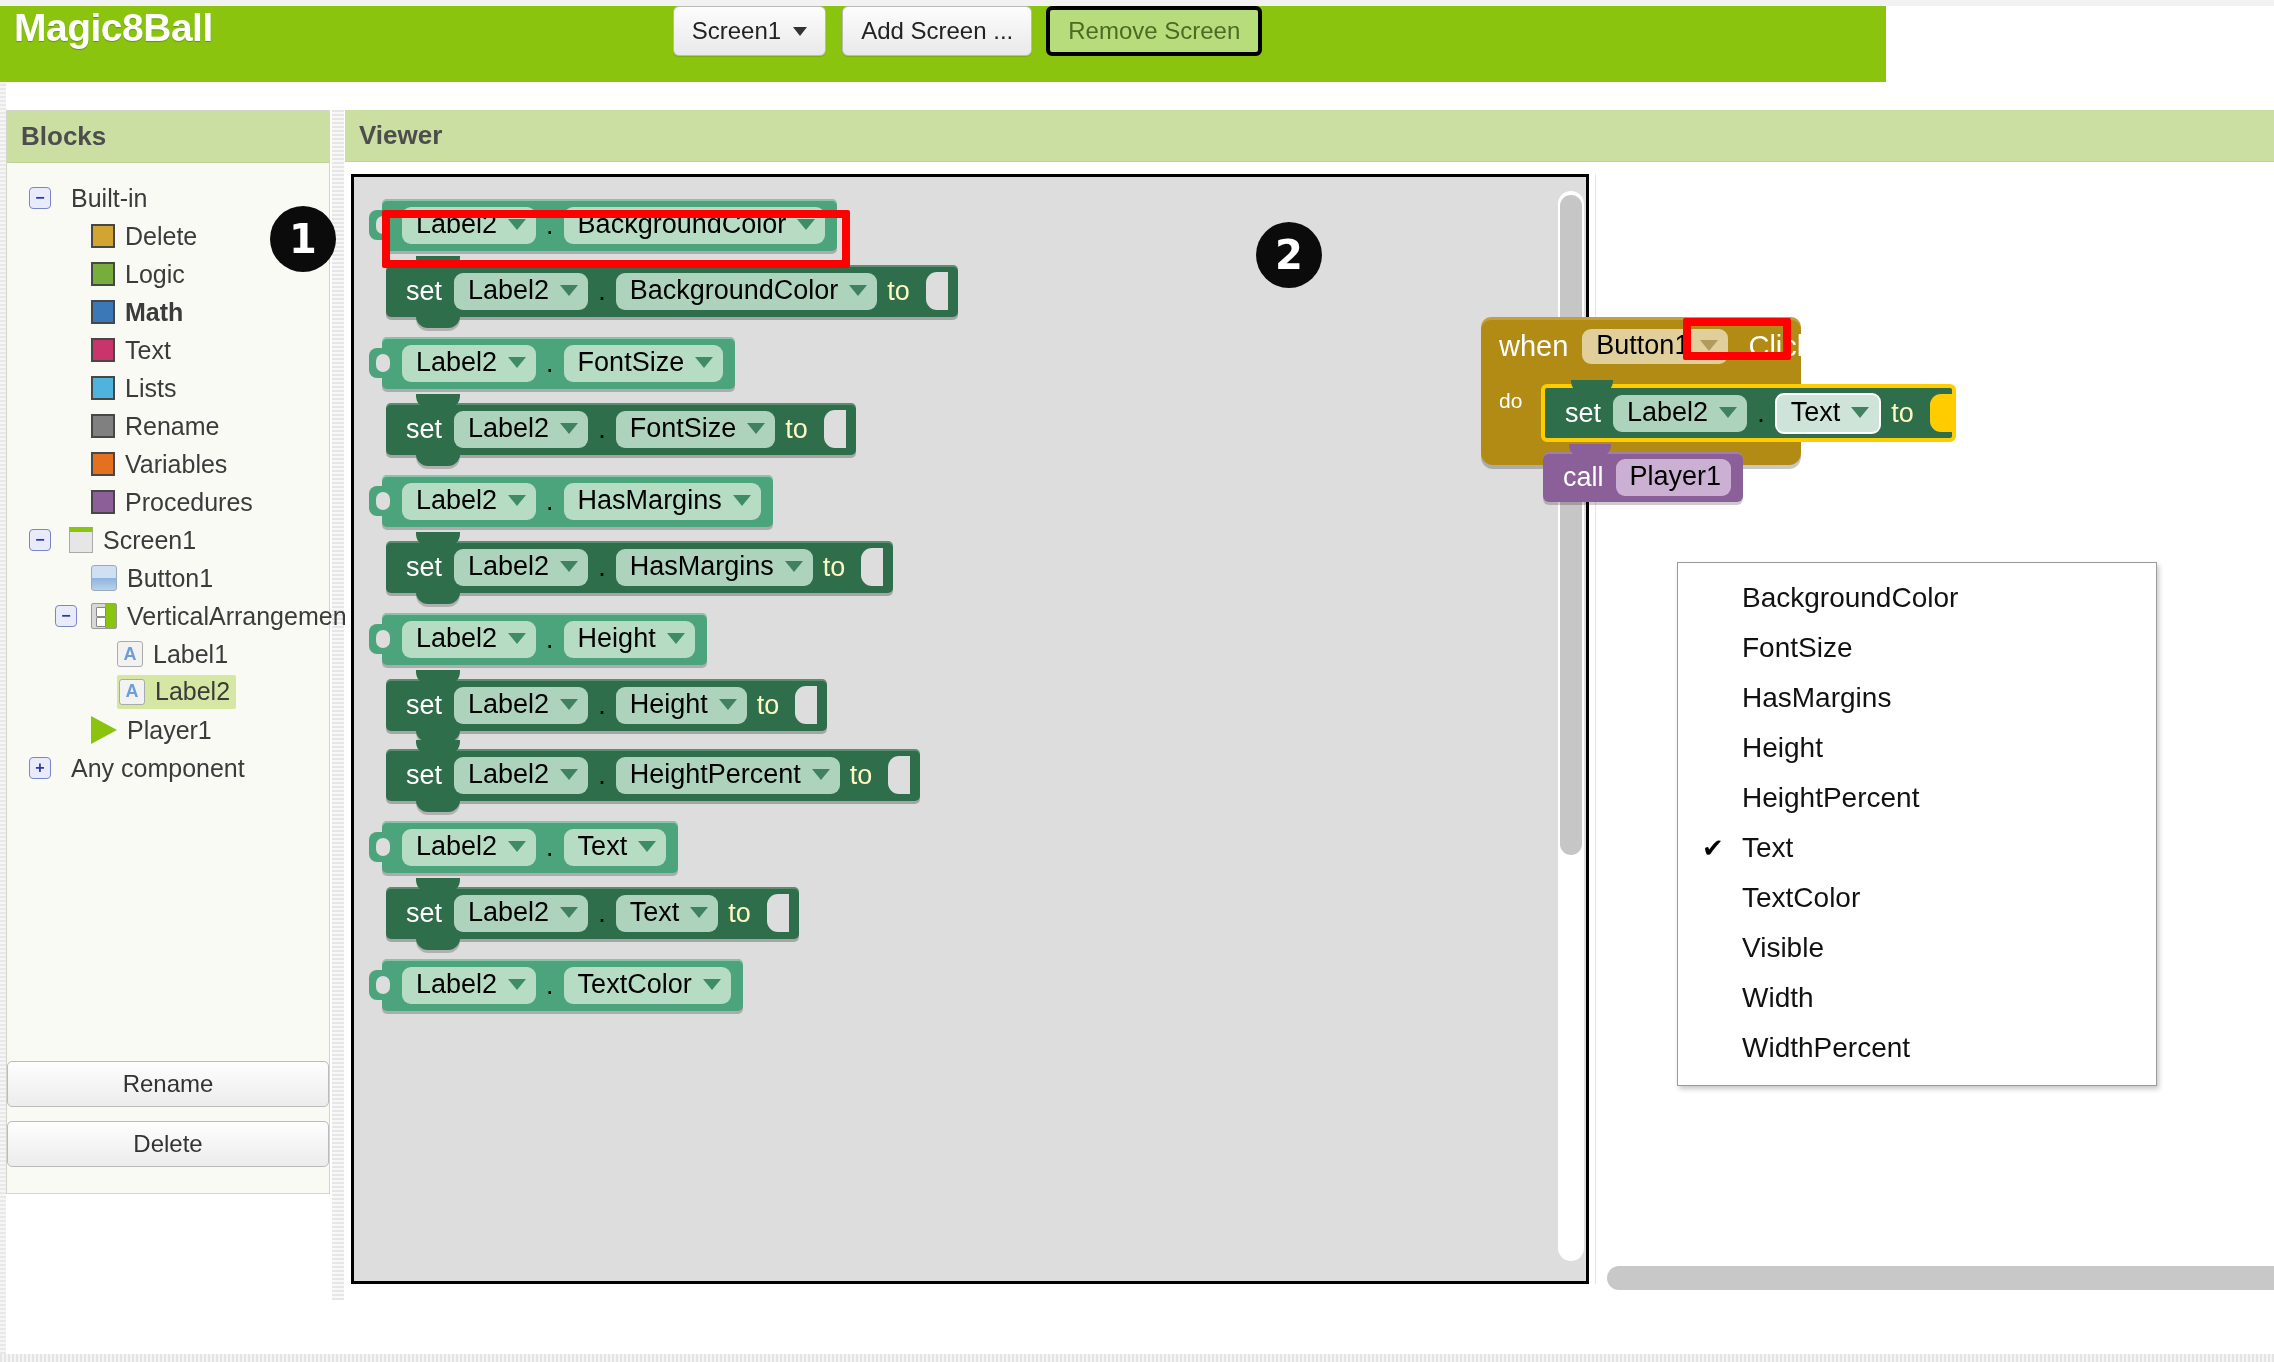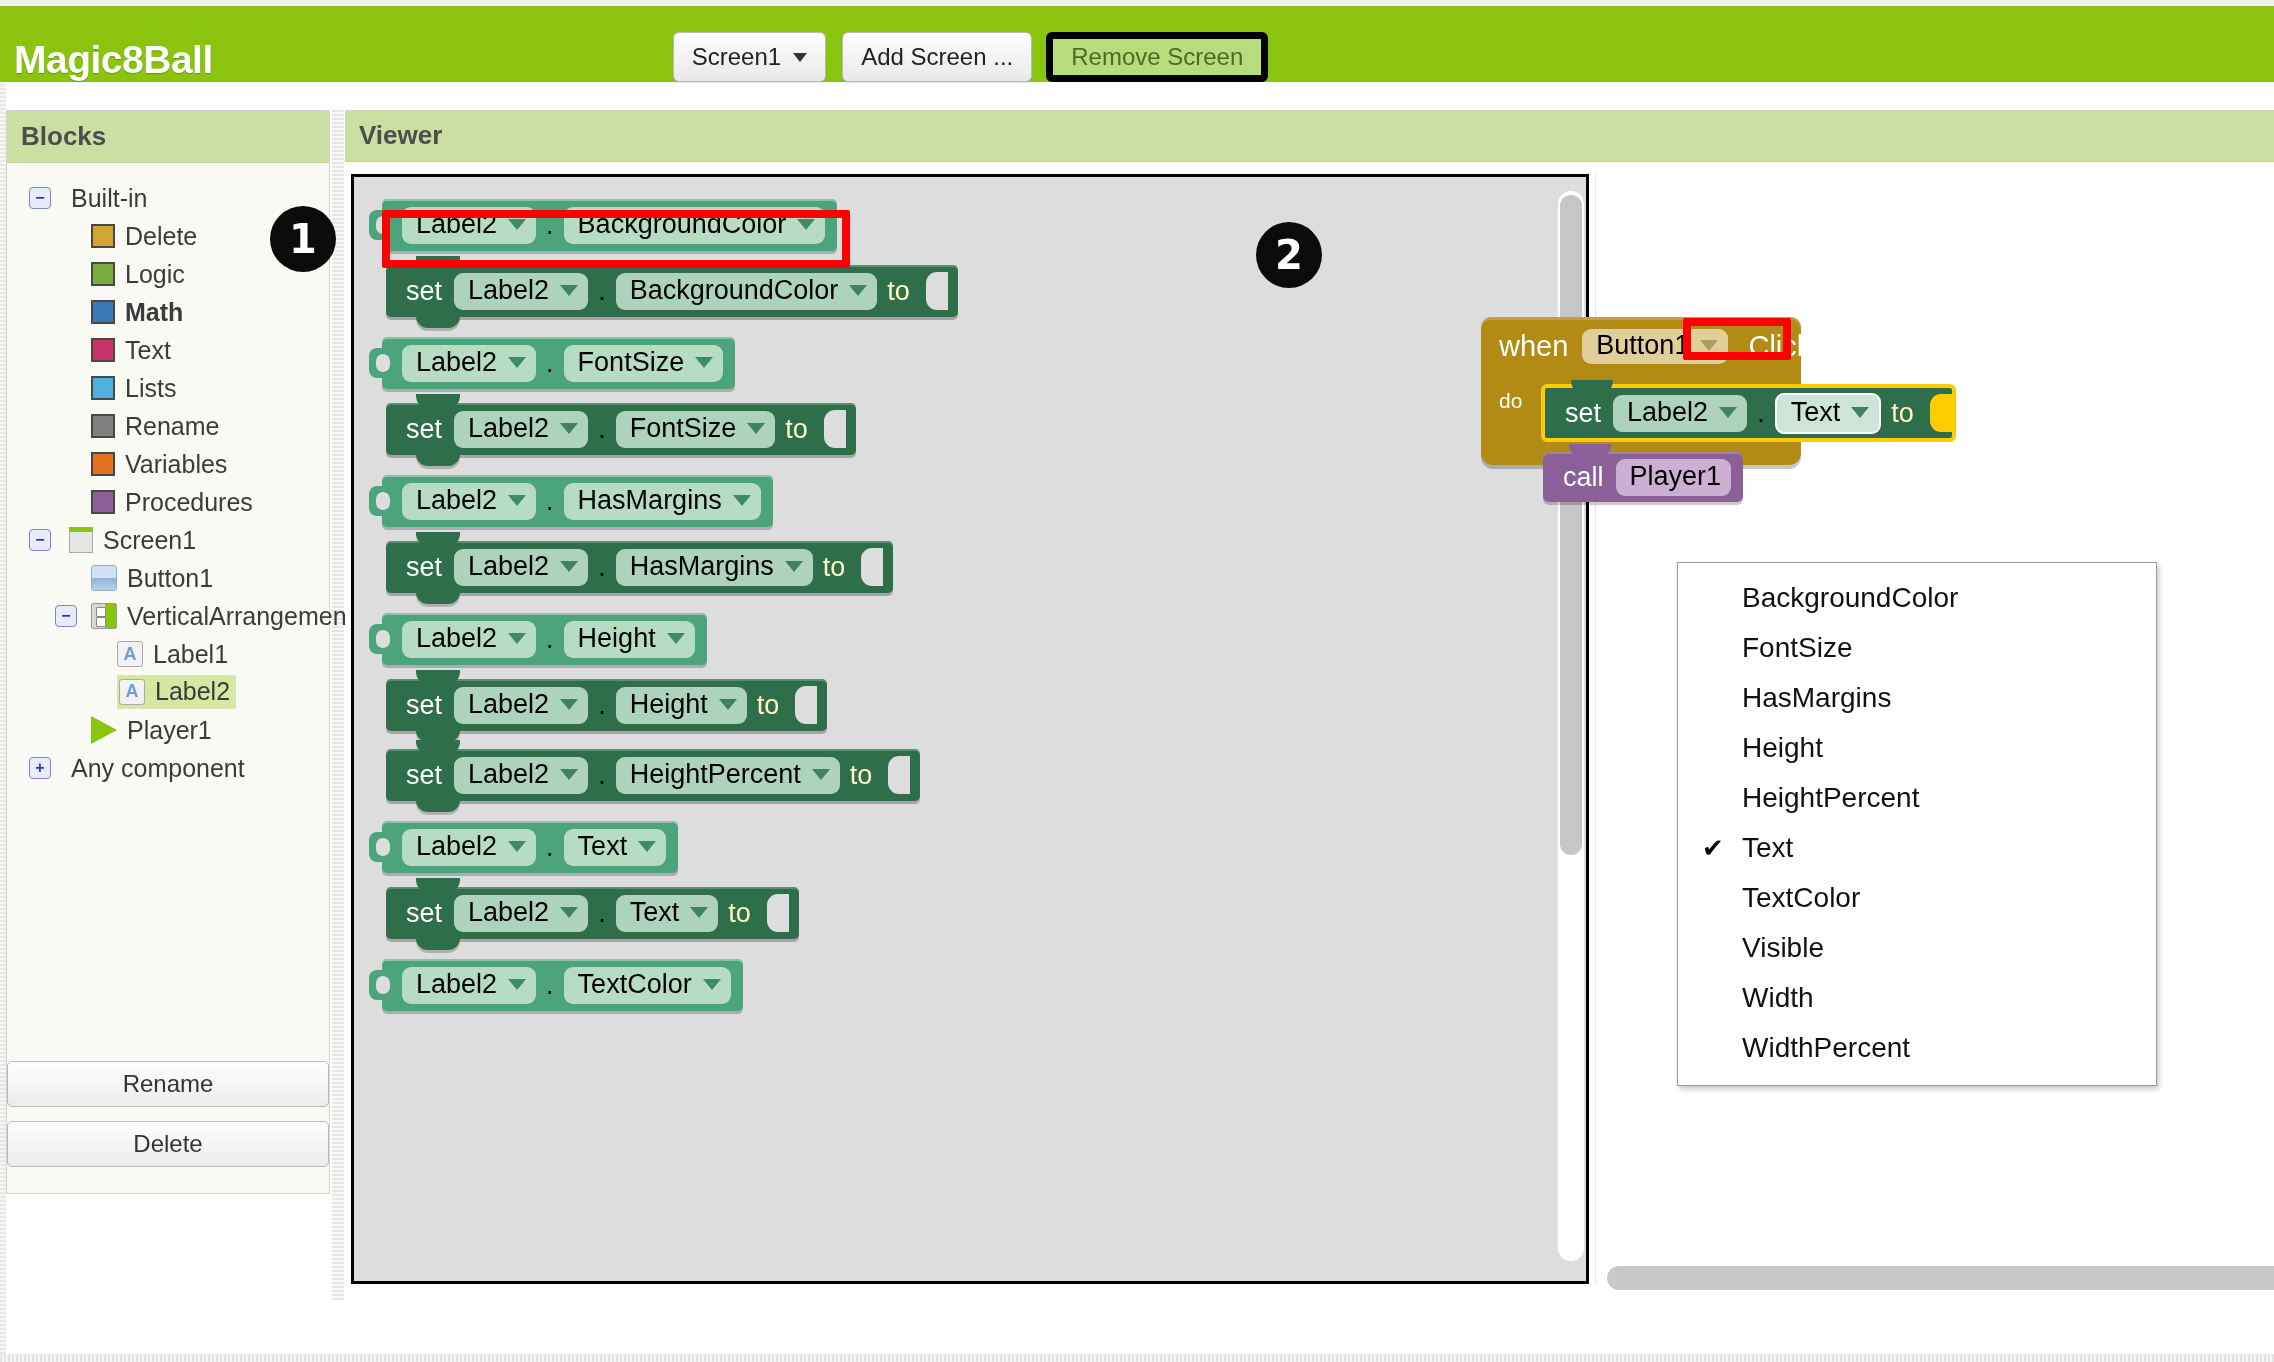--- a/index.html
+++ b/index.html
@@ -7,23 +7,23 @@
     margin: 0; padding: 0;
     width: 2274px; height: 1362px;
     overflow: hidden;
     font-family: "Liberation Sans", sans-serif;
     background: #ffffff;
   }
 
   
   #topbar {
     position: absolute; left: 0; top: 6px;
-    width: 2274px; height: 76px;
+    width: 1886px; height: 76px;
     background: #8ac40f;
-    display: flex; align-items: flex-end;
+    display: flex; align-items: flex-start;
   }
   #topbar-strip-top {
     position: absolute; left:0; top:0; width:2274px; height:6px;
     background: #f2f2f2;
   }
   #app-title {
     margin-left: 14px;
     color: #ffffff;
     font-size: 39px;
     font-weight: bold;
@@ -39,21 +39,21 @@
     color: #222;
     font-size: 24px;
     padding: 0 18px;
     display: flex; align-items: center;
     cursor: pointer;
     white-space: nowrap;
     box-shadow: 0 1px 1px rgba(0,0,0,.12);
   }
   .topbtn.disabled {
     background: #b7dc7c;
-    border: 7px solid #000000;
+    border: 4px solid #000000;
     color: #4b6b23;
     box-shadow: none;
     cursor: default;
   }
   #screen-select { margin-left: 460px; }
   #add-screen { margin-left: 16px; }
   #remove-screen { margin-left: 14px; }
   .caret-dn {
     display: inline-block;
     margin-left: 12px;

